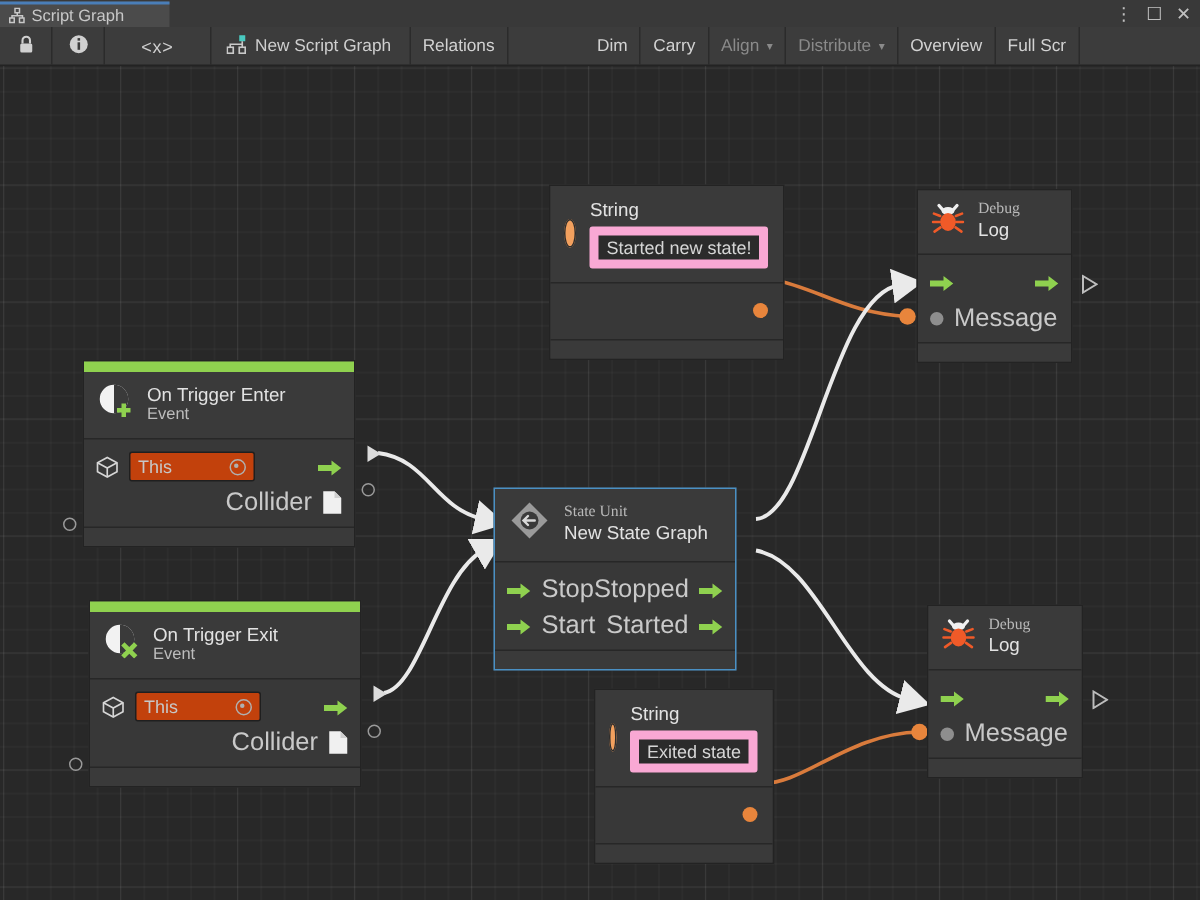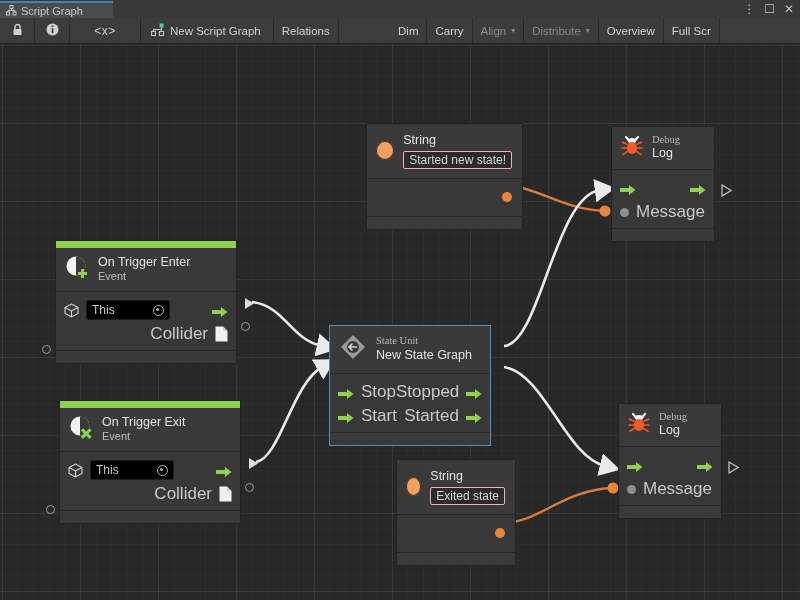--- a/index.html
+++ b/index.html
@@ -124,35 +124,35 @@
   .port-row {
     display:flex; align-items:center; justify-content:space-between;
     padding:2px 8px; min-height:20px;
   }
   .port-left { display:flex; align-items:center; gap:7px; }
   .port-right { display:flex; align-items:center; gap:7px; }
   .port-label { font-size:17px; color:#c9c9c9; }
 
   .field {
     display:flex; align-items:center; justify-content:space-between;
-    background:#000000; border:1px solid #1f1f1f;
+    background:#c2410c; border:1px solid #1f1f1f;
     border-radius:2px; padding:2px 5px; min-width:72px;
     font-size:12px; color:#c7c7c7;gap:24px;
   }
   .field .dot-target {
     width:11px; height:11px; border-radius:50%;
     border:1.6px solid #b0b0b0; box-sizing:border-box;
     position:relative; margin-left:8px;
   }
   .field .dot-target::after{
     content:""; position:absolute; left:2.4px; top:2.4px;
     width:3px; height:3px; border-radius:50%; background:#b0b0b0;
   }
   .strfield {
-    background:#2b2b2b; border:1px solid #f9a8d4; border-radius:2px;
+    background:#2b2b2b; border:6px solid #f9a8d4; border-radius:2px;
     padding:1px 5px; font-size:12px; color:#d6d6d6; white-space:nowrap;
   }
 
   
   .arrow-green { width:16px; height:12px; display:block; }
   .dot-grey { width:9px; height:9px; border-radius:50%; background:#8e8e8e; display:block; }
   .dot-orange-lg {
     width:19px; height:19px; border-radius:50%;
     background:#f2a05e; box-shadow:0 0 0 1px #2d2d2d inset;
   }

